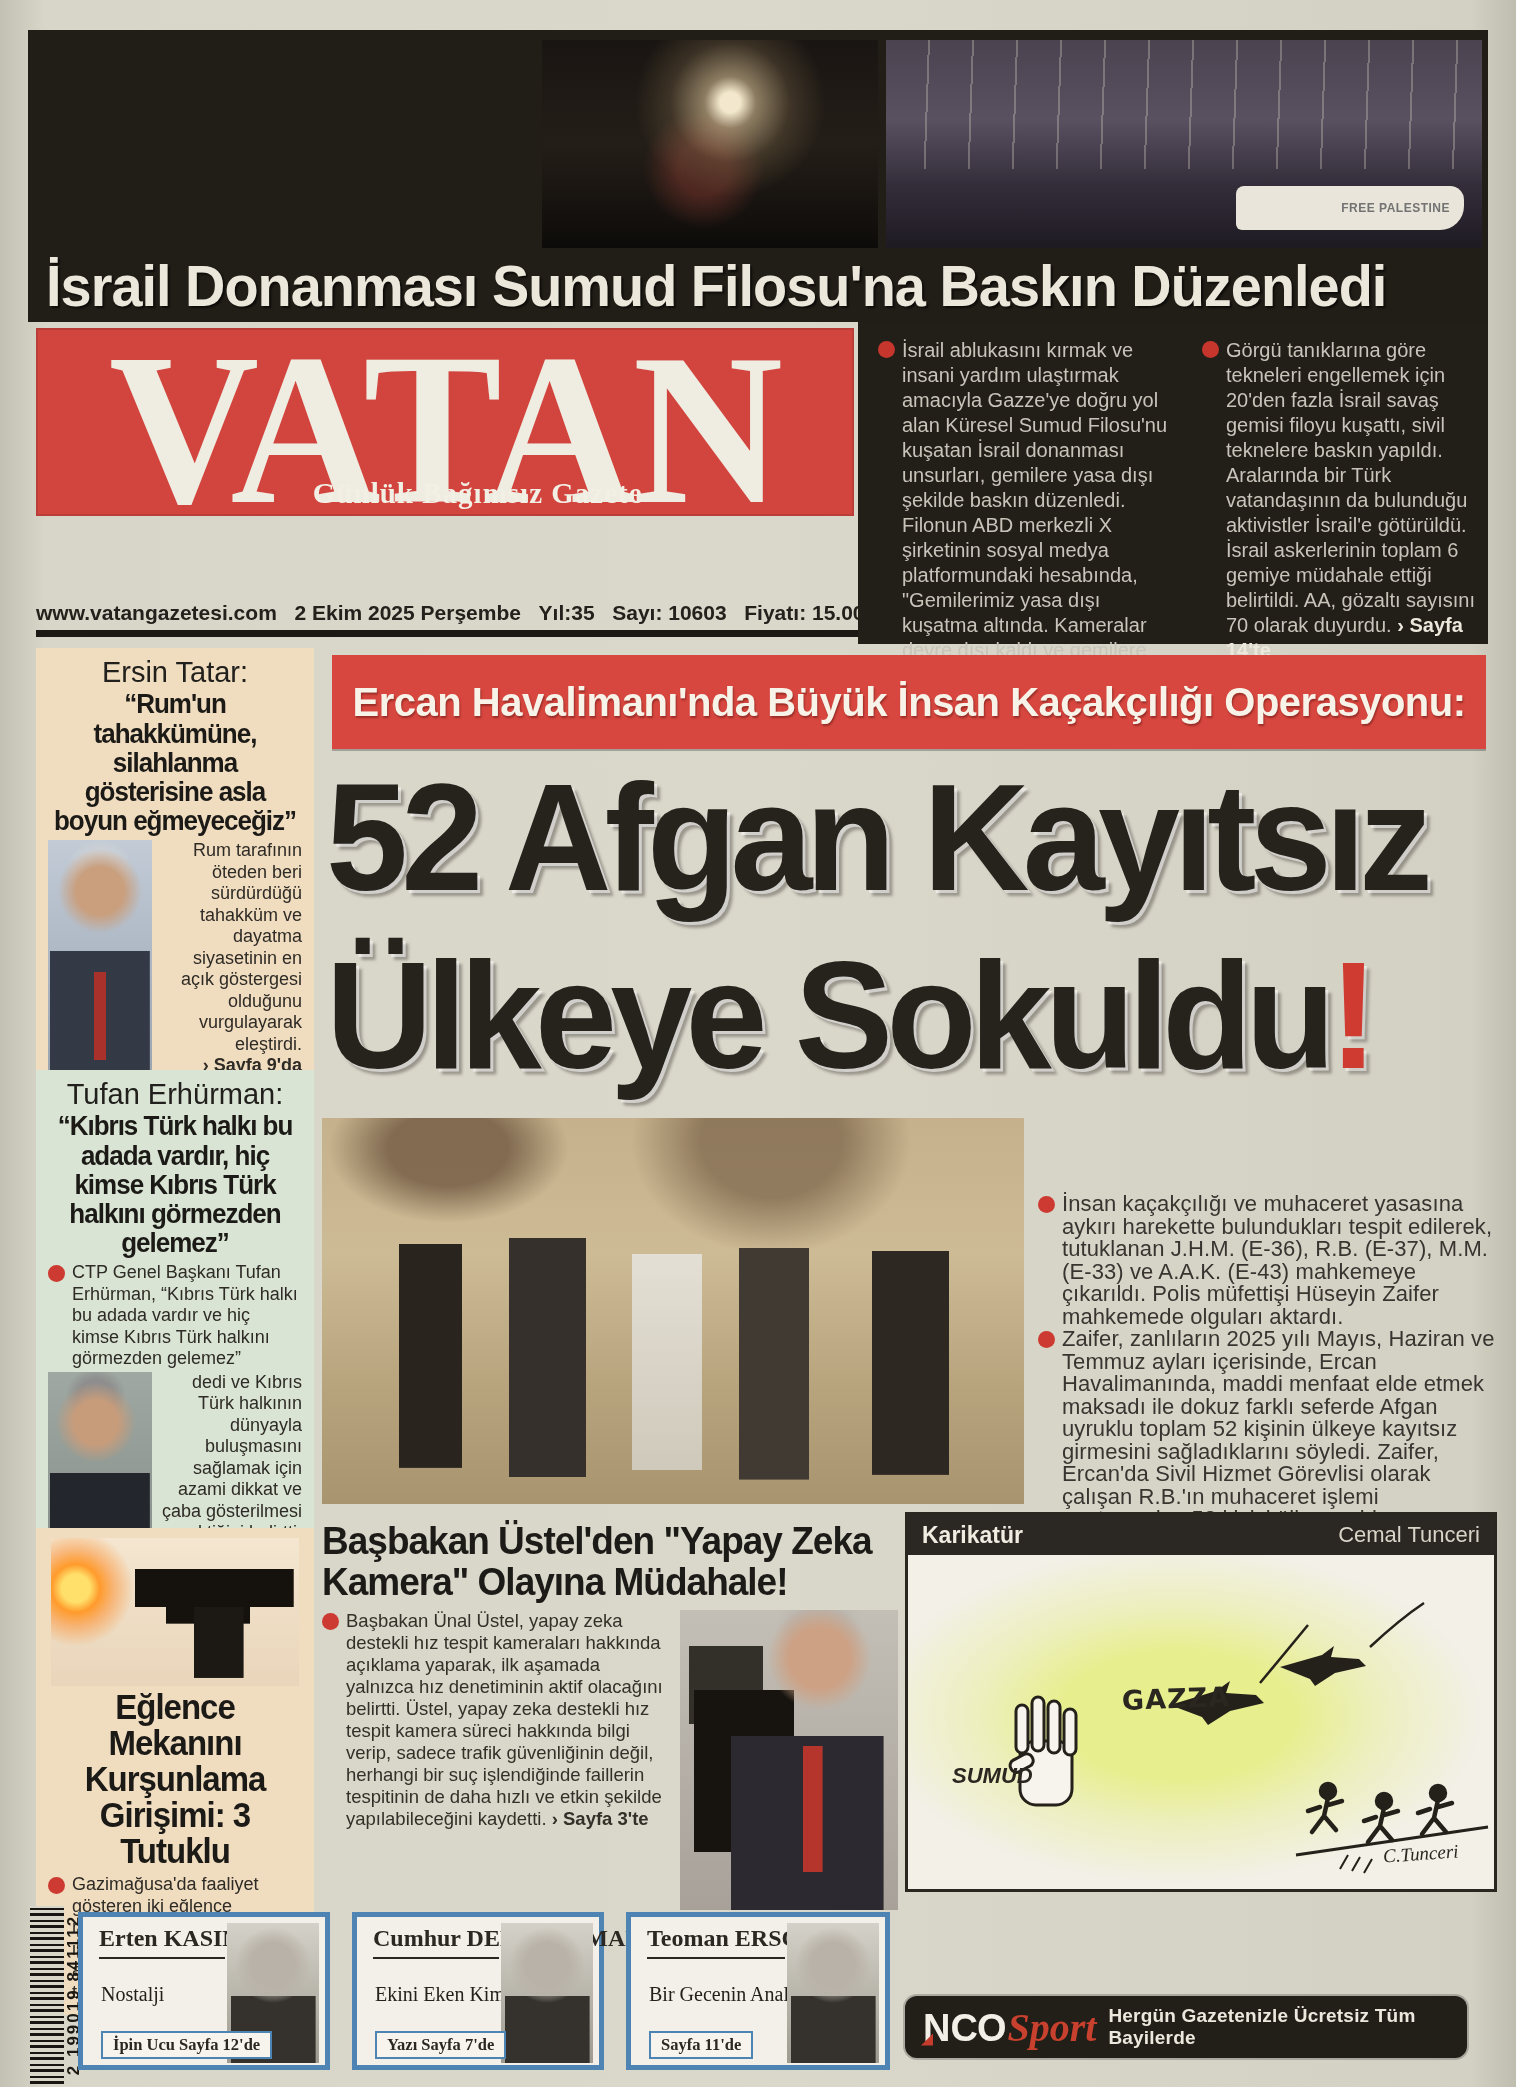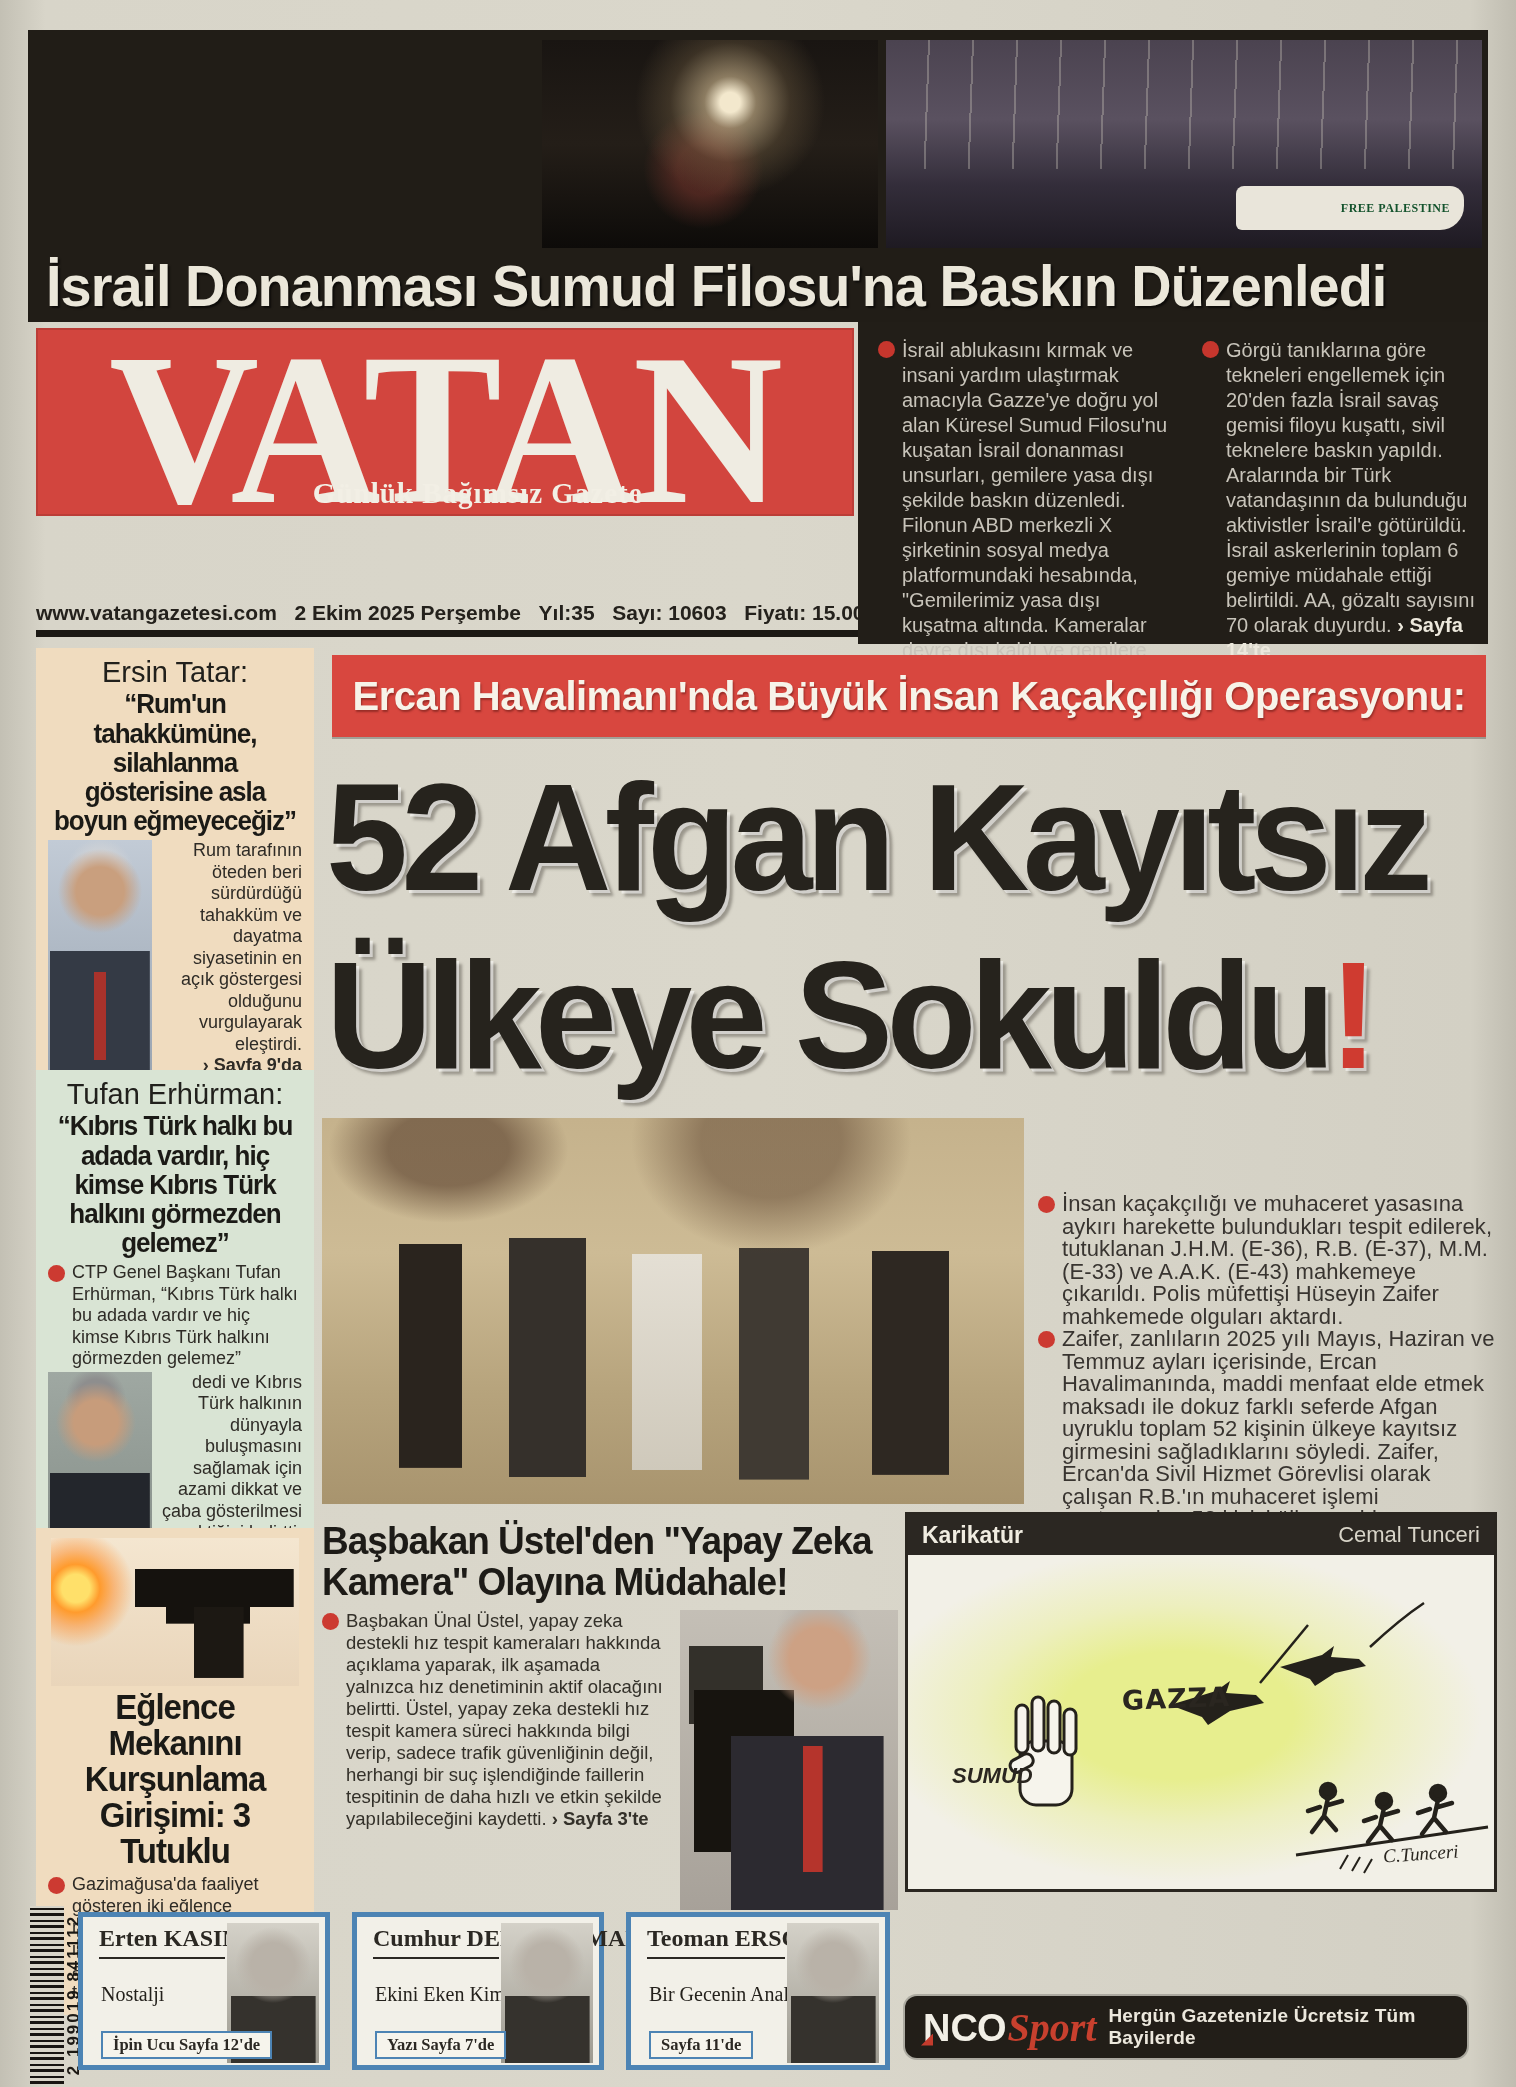--- a/index.html
+++ b/index.html
@@ -25,21 +25,21 @@
     background:
       radial-gradient(circle at 56% 30%, #f3e8cd 0 10px, rgba(230,205,160,.55) 26px, rgba(120,100,70,.35) 60px, transparent 95px),
       radial-gradient(circle at 48% 62%, rgba(140,60,50,.45) 0 26px, transparent 60px),
       linear-gradient(180deg,#191512 0%,#241e18 50%,#0d0b09 100%);}
   .photoC{left:886px;top:40px;width:596px;height:208px;
     background:
       repeating-linear-gradient(92deg, transparent 0 42px, rgba(195,190,180,.38) 42px 44px) 0 0/100% 62% no-repeat,
       linear-gradient(180deg,#4b4350 0%,#5a5160 38%,#332d3a 70%,#1e1a22 100%);}
   .boat{position:absolute;right:18px;bottom:18px;width:228px;height:44px;background:#e9e5da;border-radius:8px 14px 24px 6px;
         display:flex;align-items:center;justify-content:flex-end;padding-right:14px;box-sizing:border-box;}
-  .boat-label{font-size:12px;font-weight:bold;color:#14532d;letter-spacing:.5px;font-family:Liberation Serif, serif;}
+  .boat-label{font-size:12px;font-weight:bold;color:#737373;letter-spacing:.5px;}
 
   .banner-headline{left:46px;top:250px;width:1420px;height:72px;display:flex;align-items:center;
     font-weight:bold;font-size:57px;letter-spacing:-1px;color:#ebe7da;white-space:nowrap;
     transform:scaleX(.98);transform-origin:left center;text-shadow:2px 2px 2px rgba(0,0,0,.6);}
 
   
   .logo-box{left:36px;top:328px;width:818px;height:188px;background:#d2453e;
     box-shadow:0 0 0 2px rgba(120,40,35,.25) inset;}
   .logo-word{position:absolute;left:0;right:0;top:-8px;text-align:center;
     font-family:"Liberation Serif",serif;font-weight:bold;font-size:208px;line-height:218px;
@@ -56,21 +56,21 @@
   .col1{left:878px;width:302px;}
   .col2{left:1202px;width:278px;}
   .bullet{display:flex;}
   .dot{flex:none;width:17px;height:17px;border-radius:50%;background:#cc3a31;margin:3px 7px 0 0;}
   .btxt{flex:1;}
   .ref{font-weight:bold;white-space:nowrap;}
   .darkref{color:#ece8dc;font-weight:bold;}
   .arrow{font-weight:bold;}
 
   
-  .kicker{left:332px;top:655px;width:1154px;height:82px;background:#d8473f;
+  .kicker{left:332px;top:655px;width:1154px;height:94px;background:#d8473f;
     display:flex;align-items:center;justify-content:center;
     font-weight:bold;font-size:40px;color:#f7f3e9;letter-spacing:-.5px;white-space:nowrap;
     text-shadow:1px 2px 2px rgba(90,20,15,.5);box-shadow:0 2px 0 rgba(0,0,0,.25);}
   .display{left:326px;top:748px;width:1180px;font-weight:bold;color:#26231d;
     font-size:152px;line-height:178px;letter-spacing:-7px;white-space:nowrap;
     transform:scaleX(.97);transform-origin:left top;
     text-shadow:3px 3px 0 rgba(255,255,255,.55),6px 6px 3px rgba(60,55,48,.4);}
   .bang{color:#cf3b30;text-shadow:3px 3px 0 rgba(255,255,255,.5),6px 6px 3px rgba(60,55,48,.35);}
 
   .main-photo{left:322px;top:1118px;width:702px;height:386px;

